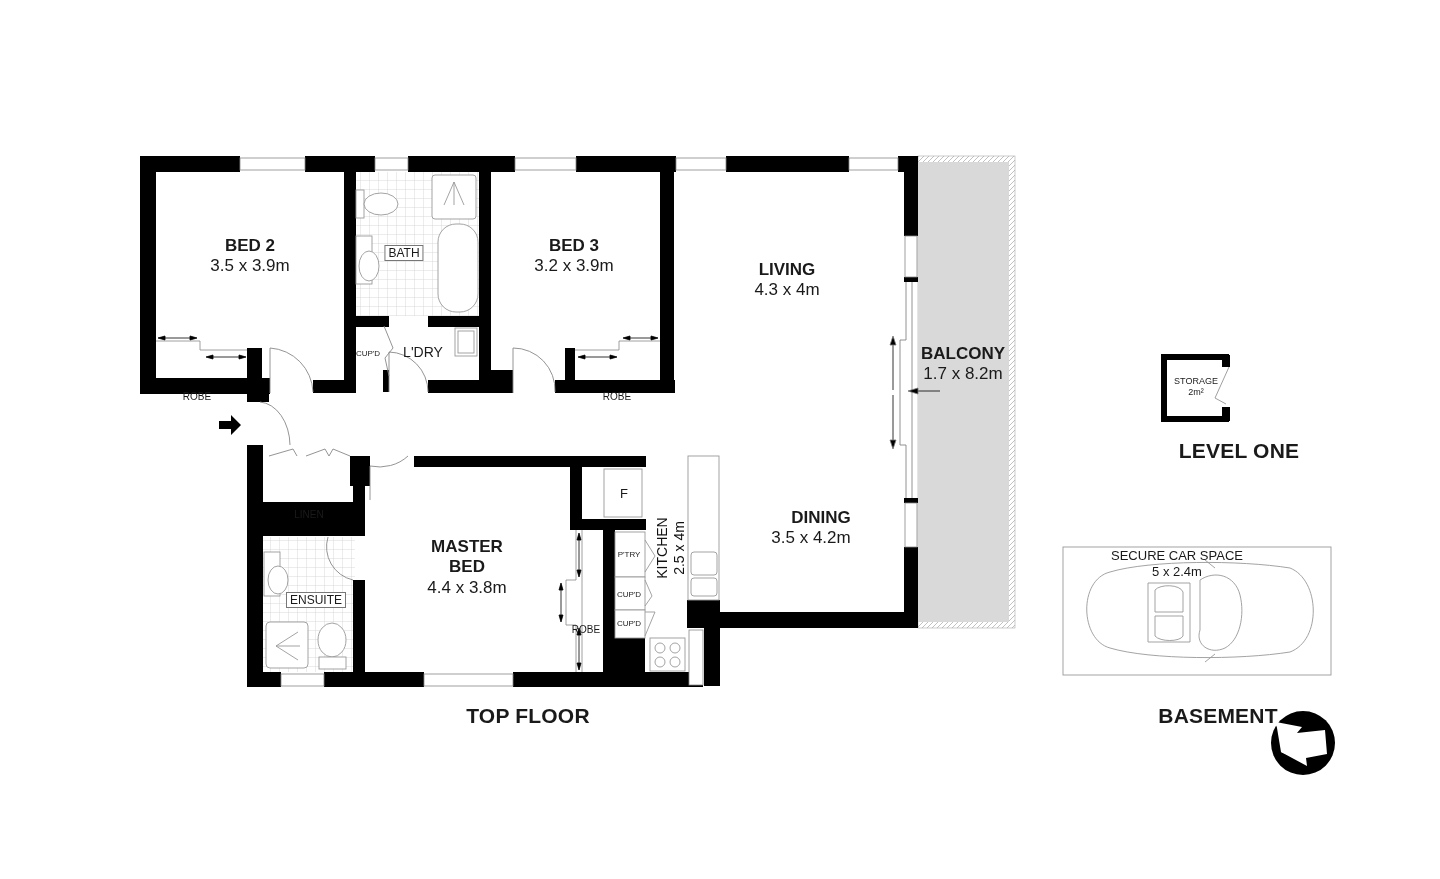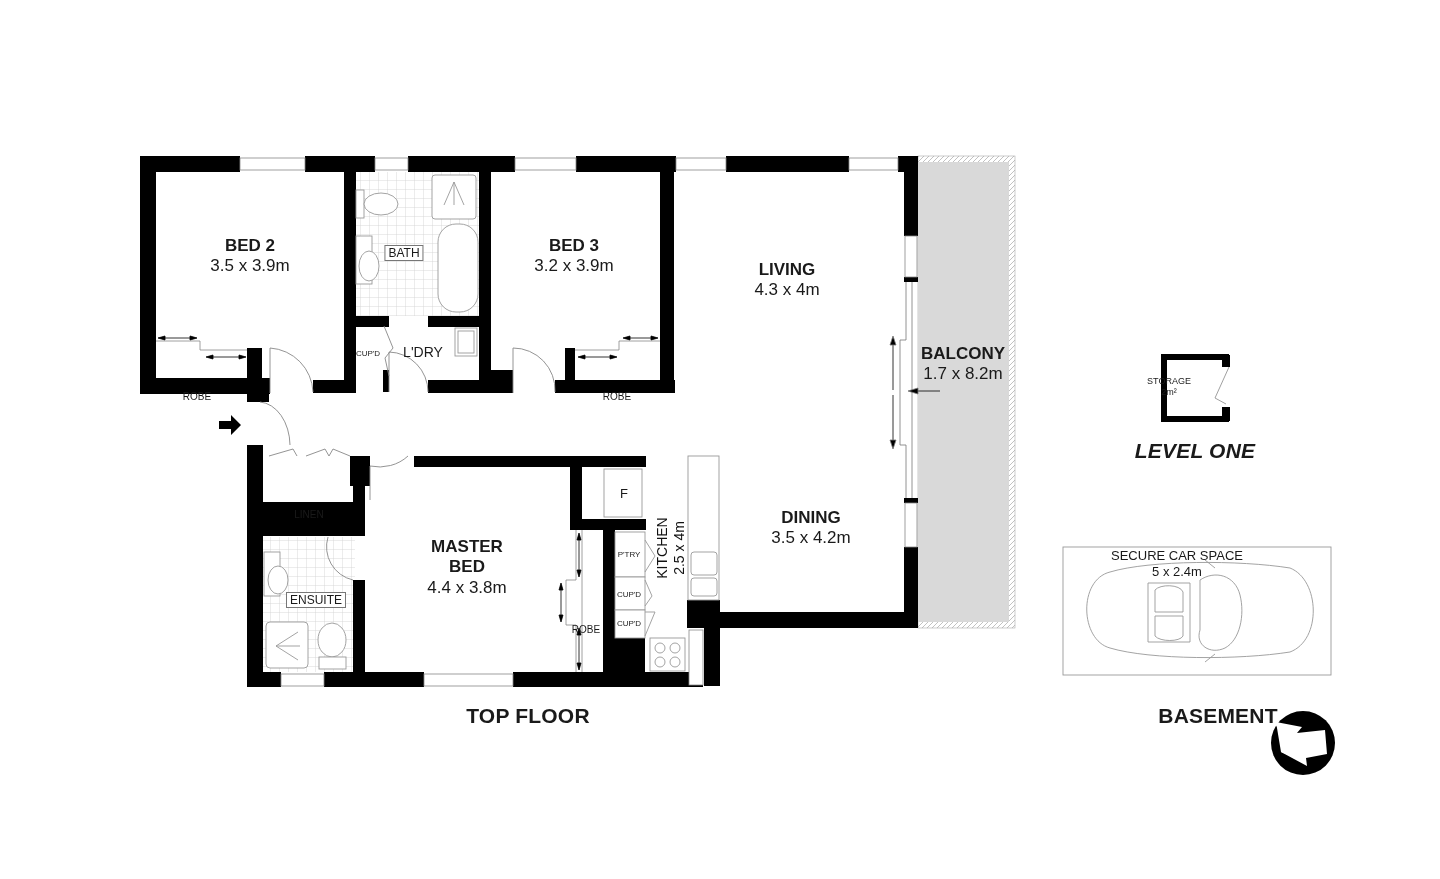--- a/index.html
+++ b/index.html
@@ -234,21 +234,21 @@
   <div class="room-dim">3.2 x 3.9m</div>
 </div>
 <div class="lbl" style="left:787px; top:260px;">
   <div class="room-name">LIVING</div>
   <div class="room-dim">4.3 x 4m</div>
 </div>
 <div class="lbl" style="left:963px; top:344px;">
   <div class="room-name">BALCONY</div>
   <div class="room-dim">1.7 x 8.2m</div>
 </div>
-<div class="lbl" style="left:811px; top:508px;">
+<div class="lbl" style="left:811px; top:508px;text-align:right;">
   <div class="room-name">DINING</div>
   <div class="room-dim">3.5 x 4.2m</div>
 </div>
 <div class="lbl" style="left:467px; top:537px;">
   <div class="room-name">MASTER</div>
   <div class="room-name">BED</div>
   <div class="room-dim">4.4 x 3.8m</div>
 </div>
 <div class="lbl boxed" style="left:316px; top:592px;">ENSUITE</div>
 <div class="lbl" style="left:423px; top:344px; font-size:14px;">L'DRY</div>
@@ -261,25 +261,25 @@
 <div class="lbl small" style="left:197px; top:363px;">ROBE</div>
 <div class="lbl small" style="left:617px; top:363px;">ROBE</div>
 <div class="lbl small" style="left:586px; top:596px;">ROBE</div>
 <div class="lbl tiny" style="left:368px; top:349px;">CUP'D</div>
 <div class="lbl small" style="left:309px; top:481px;">LINEN</div>
 <div class="lbl" style="left:624px; top:486px; font-size:13px;">F</div>
 <div class="lbl tiny" style="left:629px; top:550px;">P'TRY</div>
 <div class="lbl tiny" style="left:629px; top:590px;">CUP'D</div>
 <div class="lbl tiny" style="left:629px; top:619px;">CUP'D</div>
 
-<div class="lbl" style="left:1169px; top:376px; font-size:9px;">
+<div class="lbl" style="left:1196px; top:376px; font-size:9px;">
   <div>STORAGE</div>
   <div>2m²</div>
 </div>
 
 <div class="lbl" style="left:1177px; top:548px; font-size:13px;">
   <div>SECURE CAR SPACE</div>
   <div>5 x 2.4m</div>
 </div>
 
 <div class="lbl title" style="left:528px; top:703px;">TOP FLOOR</div>
-<div class="lbl title" style="left:1195px; top:438px;font-style:italic;">LEVEL ONE</div>
+<div class="lbl title" style="left:1239px; top:438px;">LEVEL ONE</div>
 <div class="lbl title" style="left:1195px; top:703px;margin-left:23px;">BASEMENT</div>
 
 </body></html>

